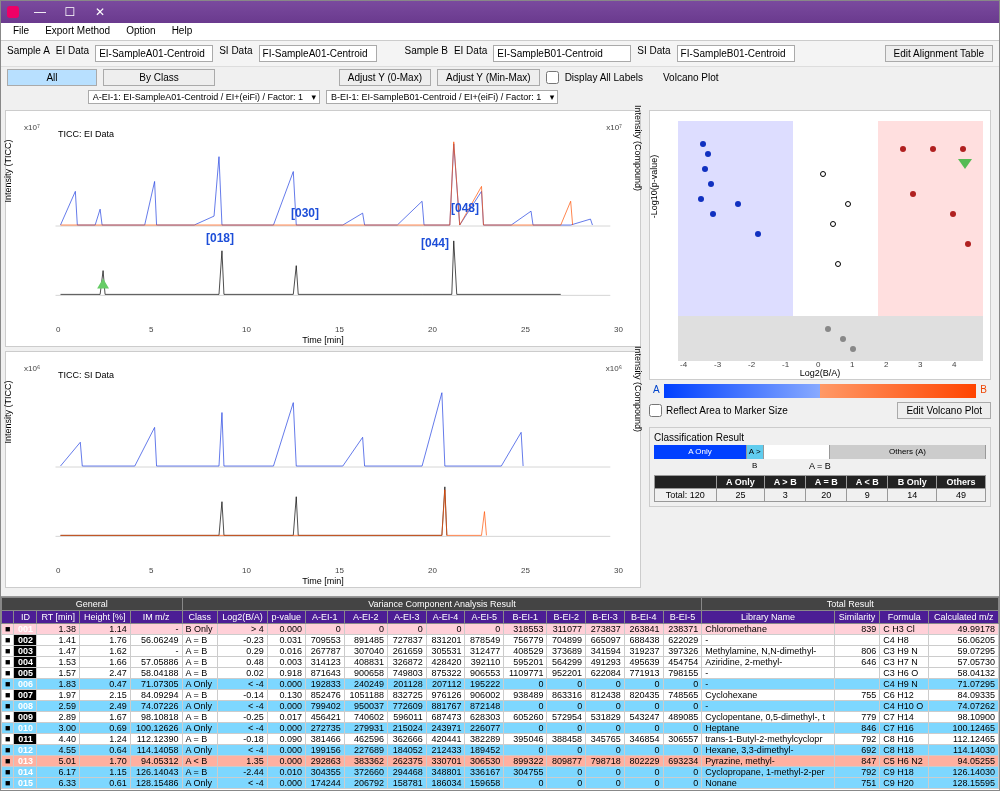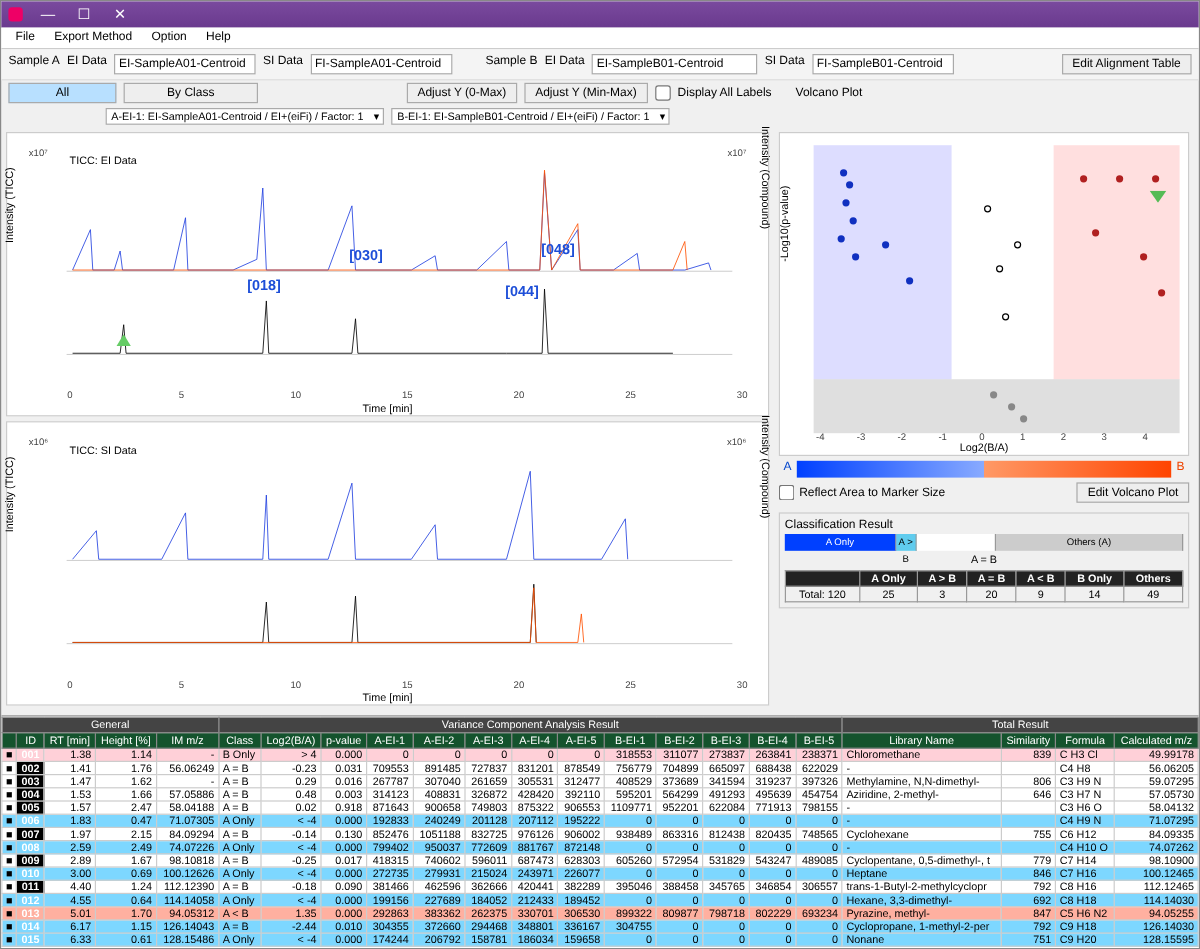--- a/index.html
+++ b/index.html
@@ -37,21 +37,21 @@
 .ab-bar .b { background: linear-gradient(90deg,#ff9966,#ff4400); flex: 1; }
 .checkbox-row { display: flex; align-items: center; gap: 4px; margin: 4px 0; }
 .class-box { border: 1px solid #ccc; padding: 4px; margin-top: 4px; }
 .class-bars .bar-row { display: flex; height: 14px; margin: 2px 0; position: relative; }
 .class-bars .seg { height: 100%; border-right: 1px solid #999; font-size: 8px; text-align: center; line-height: 14px; }
 .class-table { width: 100%; border-collapse: collapse; margin-top: 4px; }
 .class-table th, .class-table td { border: 1px solid #999; font-size: 9px; padding: 1px 4px; text-align: center; }
 .class-table th { background: #222; color: #fff; }
 .datagrid { height: 195px; overflow: auto; background: #fff; border-top: 1px solid #999; }
 .datagrid table { border-collapse: collapse; width: 100%; }
-.datagrid th { background: #14532d; color: #fff; font-size: 9px; padding: 1px 3px; border: 1px solid #888; font-weight: normal; white-space: nowrap; }
+.datagrid th { background: #4c1d95; color: #fff; font-size: 9px; padding: 1px 3px; border: 1px solid #888; font-weight: normal; white-space: nowrap; }
 .datagrid th.group { background: #444; }
 .datagrid td { font-size: 9px; padding: 0 3px; border: 1px solid #ccc; white-space: nowrap; text-align: right; }
 .datagrid td.l { text-align: left; }
 .datagrid tr.hl-cyan td { background: #7dd7ff; }
 .datagrid tr.hl-red td { background: #ffb0a0; }
 .datagrid tr.hl-pink td { background: #ffd0d8; }
 .datagrid .idcell { background: #000; color: #fff; font-weight: bold; text-align: center; }
 .datagrid .sq { width: 10px; text-align: center; }
 svg .peaks-blue { stroke: #2040e0; stroke-width: 0.7; fill: none; }
 svg .peaks-red { stroke: #ff5000; stroke-width: 0.7; fill: none; }
@@ -488,21 +488,21 @@
         </tr>
         <tr class="">
           <td class="sq">■</td>
           <td class="idcell">009</td>
           <td>2.89</td>
           <td>1.67</td>
           <td>98.10818</td>
           <td class="l">A = B</td>
           <td>-0.25</td>
           <td>0.017</td>
-          <td>418315</td>
+          <td>456421</td>
           <td>740602</td>
           <td>596011</td>
           <td>687473</td>
           <td>628303</td>
           <td>605260</td>
           <td>572954</td>
           <td>531829</td>
           <td>543247</td>
           <td>489085</td>
           <td class="l">Cyclopentane, 0,5-dimethyl-, t</td>

